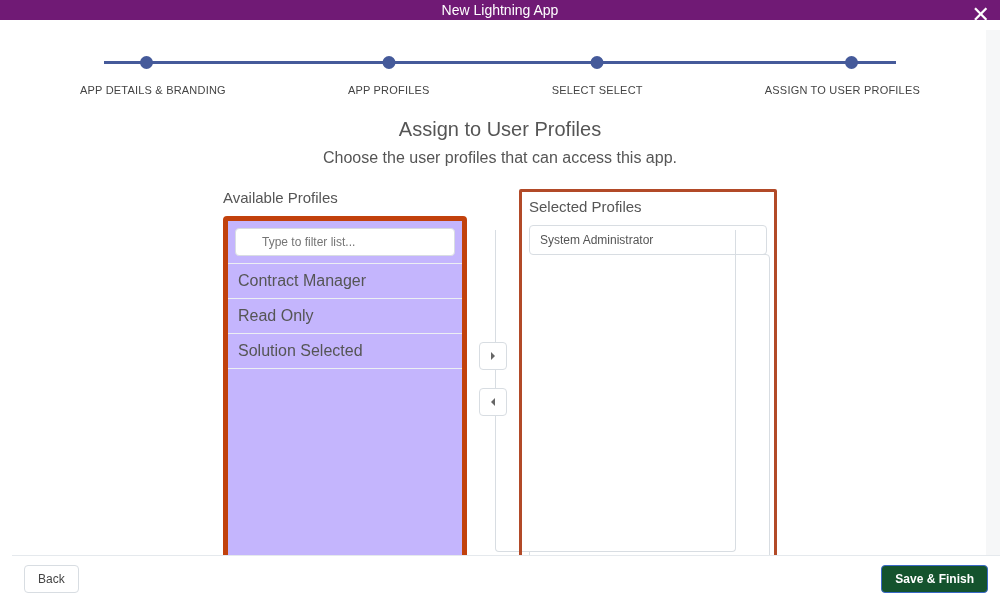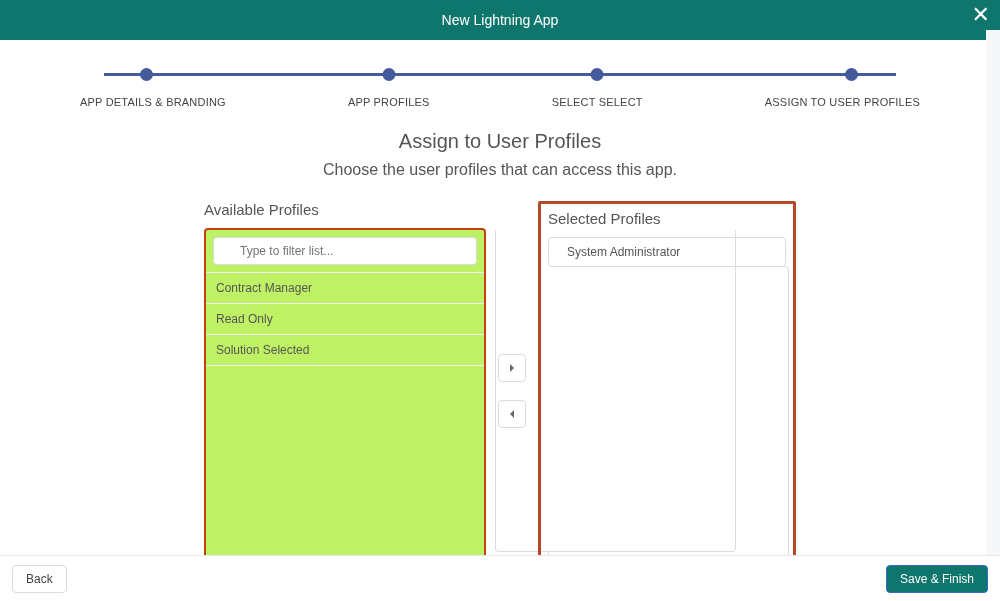--- a/index.html
+++ b/index.html
@@ -6,22 +6,22 @@
     body {
       font-family: -apple-system, BlinkMacSystemFont, "Segoe UI", Arial, sans-serif;
       background: #fff;
       width: 1000px;
       height: 601px;
       overflow: hidden;
       position: relative;
       color: #333;
     }
     .header-bar {
-      background: #0f766e;
-      height: 40px;
+      background: #701a75;
+      height: 20px;
       display: flex;
       align-items: center;
       justify-content: center;
       position: relative;
     }
     .header-title {
       color: #fff;
       font-size: 14px;
       font-weight: 400;
     }
@@ -29,20 +29,21 @@
       position: absolute;
       right: 10px;
       top: 2px;
       color: #fff;
       font-size: 22px;
       cursor: pointer;
       font-weight: 300;
     }
     .progress-container {
       padding: 28px 40px 0 40px;
+      margin-top: 8px;
     }
     .progress-track {
       position: relative;
       height: 14px;
       margin: 0 64px;
     }
     .progress-line {
       position: absolute;
       top: 5px;
       left: 0;
@@ -82,33 +83,33 @@
       margin-top: 8px;
     }
     .dual-list {
       display: flex;
       justify-content: center;
       margin-top: 22px;
       gap: 12px;
       padding: 0 30px;
     }
     .list-panel {
-      width: 282px;
+      width: 244px;
     }
     .list-panel-title {
       font-size: 15px;
       color: #555;
       font-weight: 400;
       margin-bottom: 10px;
     }
     .list-box {
-      border: 2px solid #c2410c;
+      border: 5px solid #c2410c;
       border-radius: 4px;
       height: 352px;
-      background: #bef264;
+      background: #c4b5fd;
       overflow: hidden;
     }
     .filter-wrap {
       padding: 7px;
     }
     .filter-input {
       width: 100%;
       border: 1px solid #d8dde2;
       border-radius: 4px;
       padding: 6px 8px 6px 26px;
@@ -125,38 +126,38 @@
       left: 15px;
       top: 15px;
       color: #888;
       font-size: 11px;
     }
     .list-items {
       border-top: 1px solid #eceff3;
     }
     .list-item {
       padding: 8px 10px;
-      font-size: 12px;
+      font-size: 16px;
       color: #555;
       border-bottom: 1px solid #eceff3;
       cursor: pointer;
     }
     .list-item.hover {
       background: #f4f8fc;
     }
     .selected-panel-wrap {
       border: 3px solid #b24a28;
       border-radius: 2px;
       padding: 6px 7px 6px 7px;
       width: 258px;
     }
     .selected-item {
       border: 1px solid #d8dde2;
       border-radius: 4px;
-      padding: 7px 18px;
+      padding: 7px 10px;
       font-size: 12px;
       color: #555;
       margin-top: 6px;
     }
     .selected-box {
       border: 1px solid #d8dde2;
       border-top: none;
       border-radius: 0 0 4px 4px;
       height: 318px;
       background: #fff;
@@ -178,43 +179,44 @@
       display: flex;
       align-items: center;
       justify-content: center;
       cursor: pointer;
       color: #666;
       font-size: 10px;
     }
     .footer {
       position: absolute;
       bottom: 0;
-      left: 0;
+      left: 12px;
       right: 0;
       height: 46px;
       border-top: 1px solid #e5e9ed;
       background: #fff;
       display: flex;
       align-items: center;
       justify-content: space-between;
       padding: 8px 12px;
     }
     .btn {
       border: 1px solid #d8dde2;
       border-radius: 4px;
       padding: 6px 13px;
       font-size: 12px;
       background: #fff;
       cursor: pointer;
       color: #444;
     }
     .btn-primary {
-      background: #0f766e;
+      background: #14532d;
       border-color: #3a69c7;
       color: #fff;
+      font-weight: bold;
     }
     .scrollbar-fake {
       position: absolute;
       right: 0;
       top: 30px;
       bottom: 46px;
       width: 14px;
       background: #f6f7f8;
     }
   </style>

